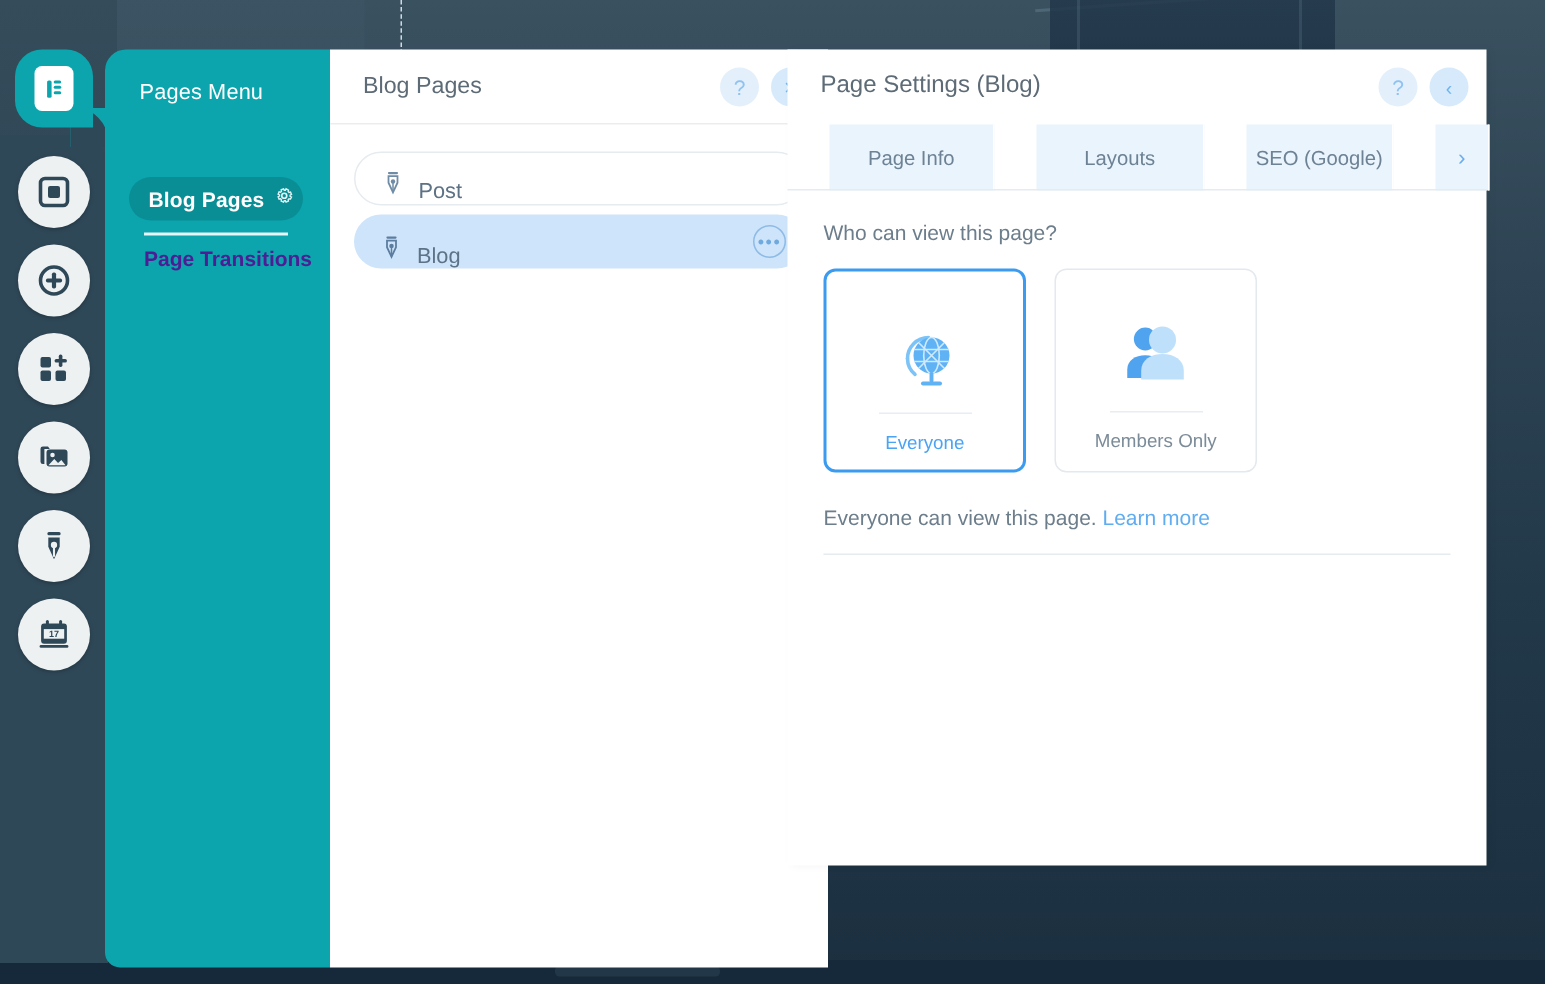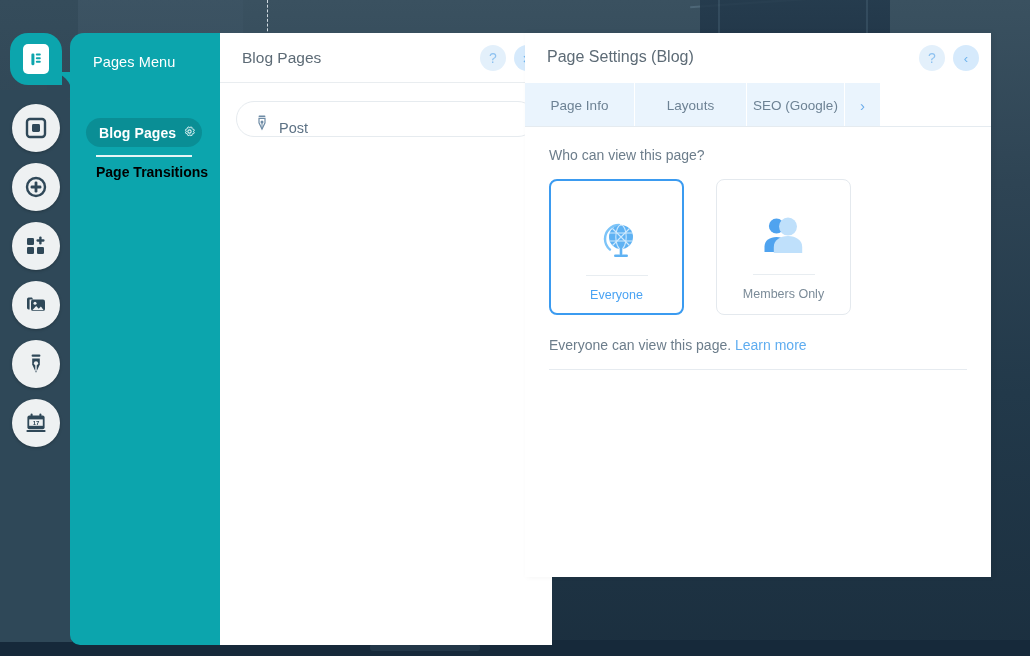--- a/index.html
+++ b/index.html
@@ -134,21 +134,21 @@
     display:flex; align-items:center; gap:7px; padding-left: 13px;
     cursor: pointer;
   }
   .pill-label { font-size: 14px; color:#fff; font-weight: 600; letter-spacing:.1px; }
   .teal-div {
     position:absolute; left: 26px; top: 122px; width: 96px; height: 1.5px;
     background: rgba(255,255,255,.9);
   }
   .teal-link {
     position:absolute; left: 26px; top: 131px;
-    font-size: 14px; color:#000000; font-weight: 600; cursor:pointer;
+    font-size: 14px; color:#4c1d95; font-weight: 600; cursor:pointer;
   }
 
   
   .pages-panel {
     position:absolute; left: 220px; top: 33px; width: 332px; height: 612px;
     background: #ffffff;
   }
   .panel-head {
     position: relative; height: 50px; border-bottom: 1px solid #e9edf0;
   }
@@ -187,32 +187,33 @@
   .sp-head { position:relative; height: 50px; }
   .sp-title { position:absolute; left: 22px; top: 15px; font-size: 16px; color:#5d6b76; }
   .rb-back { right: 12px; background:#d6eafc; color:#6fb4ee; font-size: 13px; }
 
   .tabs { position:absolute; left:0; top: 50px; width: 466px; height: 44px; display:flex; }
   .tab {
     flex: 0 0 auto; height: 44px; background:#eaf4fd;
     display:flex; align-items:center; justify-content:center;
     font-size: 13.5px; color:#6d8294; cursor:pointer;
     border-right: 1px solid #ffffff;
+    margin-left: 28px;
   }
   .tab.active { background:#ffffff; color:#5d7081; }
   .tab-arrow { width: 36px; color:#6cacea; font-size: 15px; }
   .tabs-underline {
     position:absolute; left:0; top: 93px; width: 466px; height:1px; background:#e5ebf0;
   }
 
   .sp-body { position:absolute; left:0; top: 94px; width:466px; }
   .ask {
     margin: 20px 0 0 24px; font-size: 14px; color:#6c7d8b;
   }
-  .cards { display:flex; gap: 32px; margin: 16px 0 0 24px; }
+  .cards { display:flex; gap: 19px; margin: 16px 0 0 24px; }
   .card {
     width: 135px; height: 136px; border-radius: 8px; background:#fff;
     border: 1px solid #e4e9ee; position:relative; cursor:pointer;
     display:flex; flex-direction:column; align-items:center;
   }
   .card.selected { border: 2px solid #3b9bf0; }
   .card-icon { margin-top: 26px; height: 56px; display:flex; align-items:flex-end; }
   .card-sep { width: 62px; height:1px; background:#e8edf1; margin-top: 12px; }
   .card-label { margin-top: 12px; font-size: 12.5px; color:#7b8b98; }
   .card.selected .card-label { color:#4aa3f3; }
@@ -355,20 +356,32 @@
         <svg width="14" height="17" viewBox="0 0 14 17">
           <rect x="3.6" y="0.6" width="6.8" height="1.5" rx=".7" fill="#6f8ca6"></rect>
           <path d="M4 3.4h6v4.4L7 14.2 4 7.8z" fill="none" stroke="#6f8ca6" stroke-width="1.2"></path>
           <circle cx="7" cy="7" r="1.5" fill="#6f8ca6"></circle>
           <rect x="6.5" y="8" width="1" height="6" fill="#6f8ca6"></rect>
         </svg>
       </span>
       <span class="pi-label">Post</span>
     </div>
 
+    <div class="page-item pi-2">
+      <span>
+        <svg width="14" height="17" viewBox="0 0 14 17">
+          <rect x="3.6" y="0.6" width="6.8" height="1.5" rx=".7" fill="#5d7da0"></rect>
+          <path d="M4 3.4h6v4.4L7 14.2 4 7.8z" fill="none" stroke="#5d7da0" stroke-width="1.2"></path>
+          <circle cx="7" cy="7" r="1.5" fill="#5d7da0"></circle>
+          <rect x="6.5" y="8" width="1" height="6" fill="#5d7da0"></rect>
+        </svg>
+      </span>
+      <span class="pi-label">Blog</span>
+      <span class="pi-more">•••</span>
+    </div>
   </div>
 
   <div class="settings-panel">
 
     <div class="sp-head">
       <div class="sp-title">Page Settings (Blog)</div>
       <div class="round-btn rb-help">?</div>
       <div class="round-btn rb-back">‹</div>
     </div>
 

